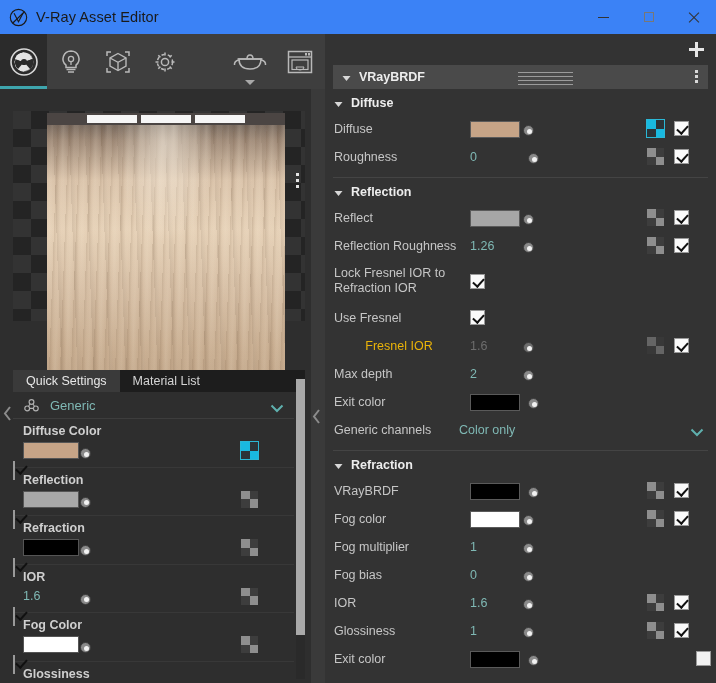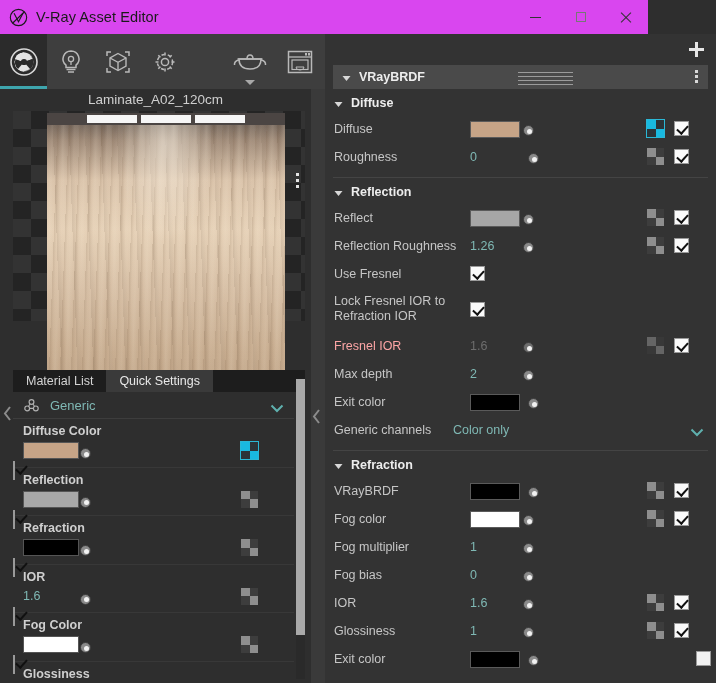--- a/index.html
+++ b/index.html
@@ -6,22 +6,22 @@
   html, body {
     width: 716px; height: 683px;
     background: #2e2e2e;
     font-family: "Liberation Sans", sans-serif;
     overflow: hidden;
     -webkit-font-smoothing: antialiased;
   }
 
   
   .titlebar {
-    height: 34px; width: 648px;
-    background: #d946ef;
+    height: 34px; width: 716px;
+    background: #3b82f6;
     display: flex; align-items: center;
     position: relative;
   }
   .title-left { display: flex; align-items: center; padding-left: 9px; gap: 8px; }
   .vray-logo { width: 19px; height: 19px; display: block; }
   .title-text { font-size: 14.5px; color: #1a1a1a; letter-spacing: .1px; }
   .win-controls { position: absolute; right: 0; top: 0; height: 34px; display: flex; }
   .win-btn {
     width: 45px; height: 34px;
     display: flex; align-items: center; justify-content: center;
@@ -228,21 +228,21 @@
   .sect-tri { margin-right:8px; }
   .sect-title { color:#ededed; font-size:12.5px; font-weight:bold; }
   .divider { height:1px; background:#444; margin:4px 8px 0 8px; }
 
   .prow { position:relative; height:28px; }
   .prow.tall { height:44px; }
   .prow-label {
     position:absolute; left:9px; top:5px; color:#c6c6c6; font-size:12.5px;
     width:130px; line-height:15px;
   }
-  .prow-label.dim { color:#fca5a5; }
+  .prow-label.dim { color:#eab308;text-align:center; }
   .prow-value { position:absolute; left:470px; top:5px; color:#7fb8b4; font-size:12.5px; }
   .prow-value.dim { color:#6d6d6d; }
   .prow-swatch { position:absolute; width:50px; height:17px; top:4px; border:1px solid #5a5a5a; }
   .prow-slider { position:absolute; top:8px; height:12px; }
   .prow-tex { position:absolute; top:3px; }
   .prow-chk { position:absolute; top:4px; }
   .prow-cb { position:absolute; top:4px; }
   .prow-select { position:absolute; color:#7fb8b4; font-size:12.5px; top:5px; }
   .prow-select-chev { position:absolute; top:5px; }
 </style>
@@ -348,39 +348,38 @@
           <path d="M10 18 q0 3 4 3 q4 0 4 -3 z" fill="none" stroke="#b9b9b9" stroke-width="1"></path>
           <rect x="19" y="4" width="2" height="2.5" fill="#b9b9b9"></rect>
           <rect x="22" y="4" width="2" height="2.5" fill="#b9b9b9"></rect>
         </svg>
       </span>
     </div>
   </div>
 
   <div class="left-panel">
 
-    <div class="preview-title">Laminate_A02_120cm</div>
     <div class="checker-bg"></div>
     <div class="preview-img">
       <div class="preview-ceiling"></div>
     </div>
     <div class="preview-lights">
       <span class="preview-light"></span>
       <span class="preview-light"></span>
       <span class="preview-light"></span>
     </div>
     <div class="preview-dots">
       <i></i>
       <i></i>
       <i></i>
     </div>
 
     <div class="tabs">
+      <div class="tab active">Quick Settings</div>
       <div class="tab">Material List</div>
-      <div class="tab active">Quick Settings</div>
     </div>
 
     <div class="qs-header">
       <span class="qs-generic-icon">
         <svg width="17" height="17" viewBox="0 0 17 17">
           <circle cx="8.5" cy="5" r="2.4" fill="none" stroke="#b0b0b0" stroke-width="1.2"></circle>
           <circle cx="4.2" cy="11.4" r="2.4" fill="none" stroke="#b0b0b0" stroke-width="1.2"></circle>
           <circle cx="12.8" cy="11.4" r="2.4" fill="none" stroke="#b0b0b0" stroke-width="1.2"></circle>
           <path d="M7 7 L5.6 9.2 M10 7 L11.4 9.2 M6.6 11.4 H10.4" stroke="#b0b0b0" stroke-width="1.1"></path>
         </svg>
@@ -627,31 +626,31 @@
       </span>
       <span class="prow-tex tex-icon gray" style="left:322px;">
           <i></i>
           <i></i>
           <i></i>
           <i></i>
         </span>
       <span class="prow-chk cbx checked" style="left:349px;"></span>
     </div>
 
-    <div class="prow">
-      <span class="prow-label">Use Fresnel</span>
-      <span class="prow-cb cbx checked" style="left:145px;"></span>
-    </div>
-
     <div class="prow tall">
       <span class="prow-label" style="width:125px;top:4px;">Lock Fresnel IOR to Refraction IOR</span>
       <span class="prow-cb cbx checked" style="left:145px;top:12px;"></span>
     </div>
 
     <div class="prow">
+      <span class="prow-label">Use Fresnel</span>
+      <span class="prow-cb cbx checked" style="left:145px;"></span>
+    </div>
+
+    <div class="prow">
       <span class="prow-label dim">Fresnel IOR</span>
       <span class="prow-value dim" style="left:145px;">1.6</span>
       <span class="prow-slider" style="left:203px;width:150px;">
         <span class="sl">
           <span class="sl-track-filled" style="width:10%;background:#767676;"></span>
           <span class="sl-track-rest" style="width:90%;background:#4d4d4d;"></span>
           <span class="sl-knob" style="left:calc(10% - 5px);background:#6e6e6e;"></span>
         </span>
       </span>
       <span class="prow-tex tex-icon gray" style="left:322px;opacity:.55;">
@@ -682,21 +681,21 @@
         <span class="sl">
           <span class="sl-track-filled" style="width:2%;"></span>
           <span class="sl-track-rest" style="width:98%;"></span>
           <span class="sl-knob" style="left:0px;"></span>
         </span>
       </span>
     </div>
 
     <div class="prow">
       <span class="prow-label">Generic channels</span>
-      <span class="prow-select" style="left:128px;">Color only</span>
+      <span class="prow-select" style="left:134px;">Color only</span>
       <span class="prow-select-chev" style="right:12px;">
         <svg width="14" height="10" viewBox="0 0 14 10">
             <path d="M1.5 2.5 L7 8 L12.5 2.5" fill="none" stroke="#5fb0ae" stroke-width="2"></path>
           </svg>
       </span>
     </div>
 
     <div class="divider"></div>
 
     <div class="sect-head">

